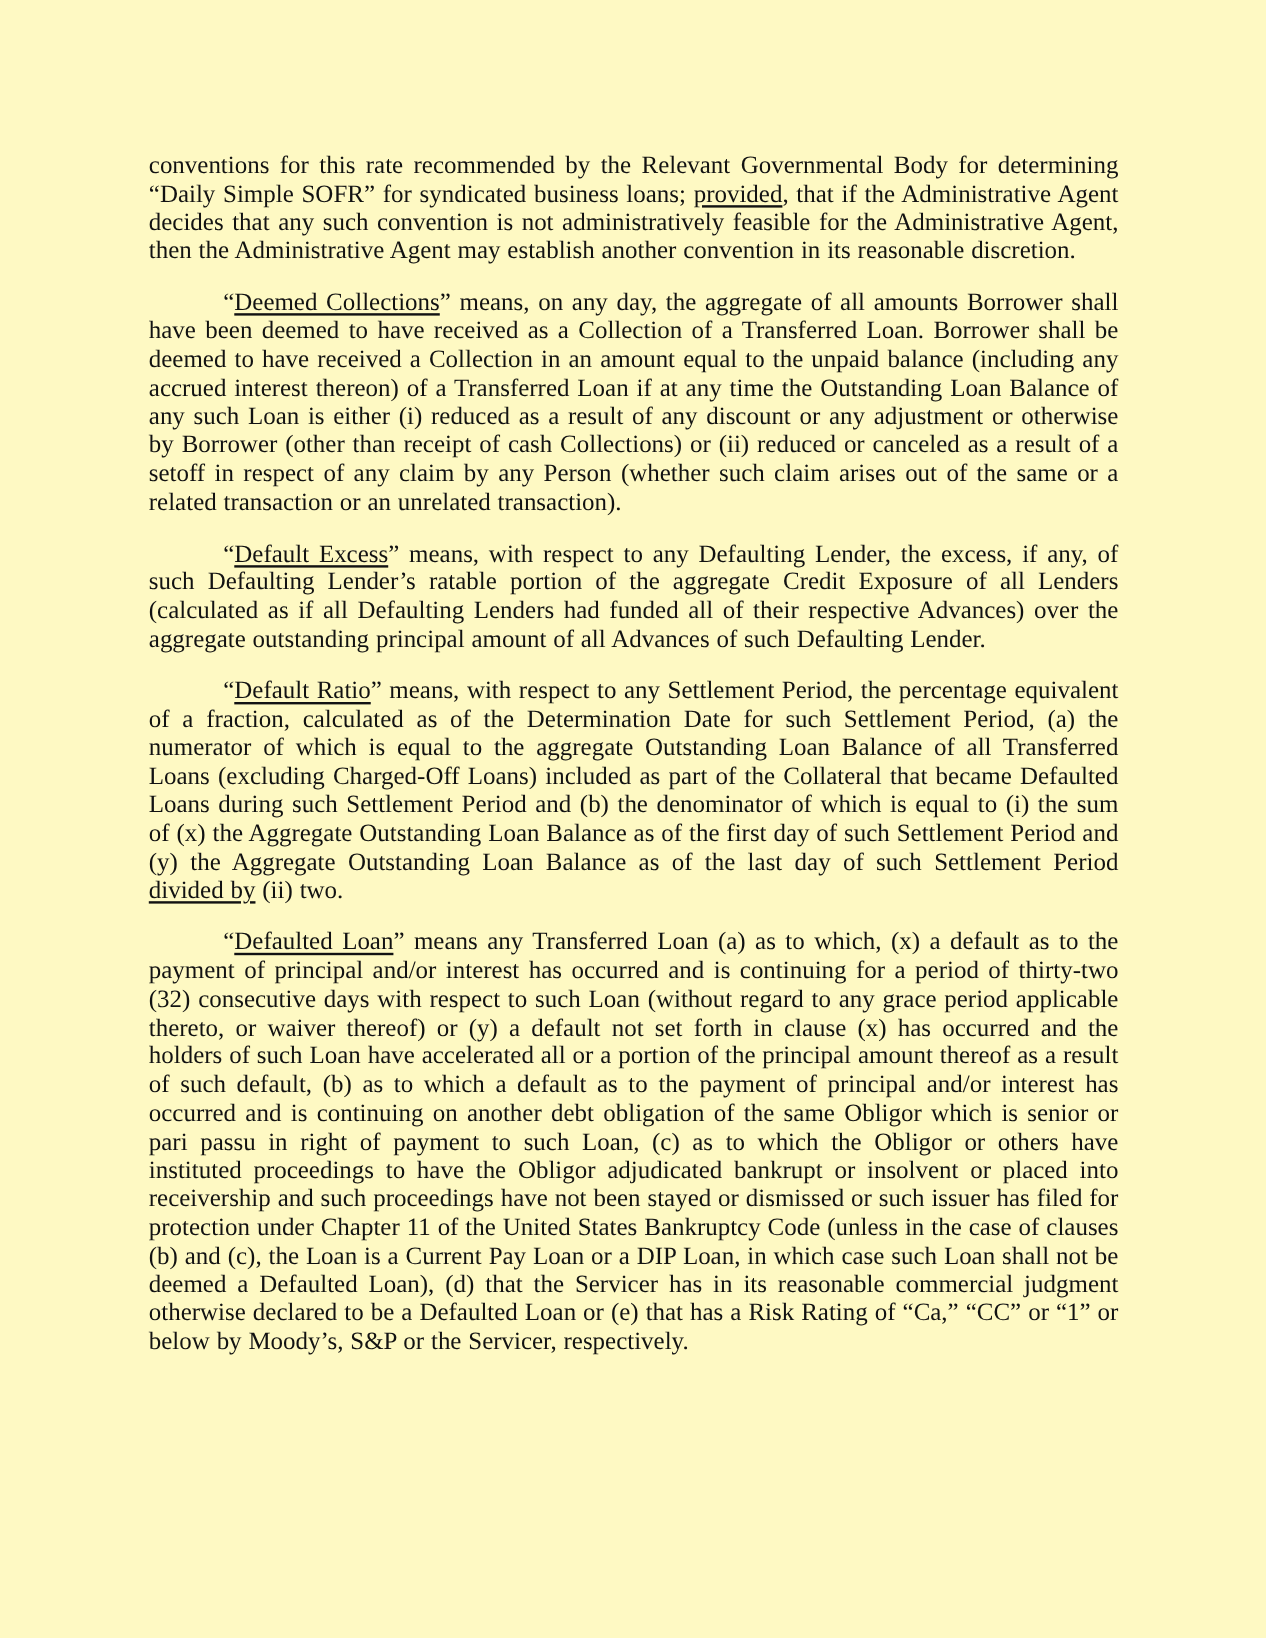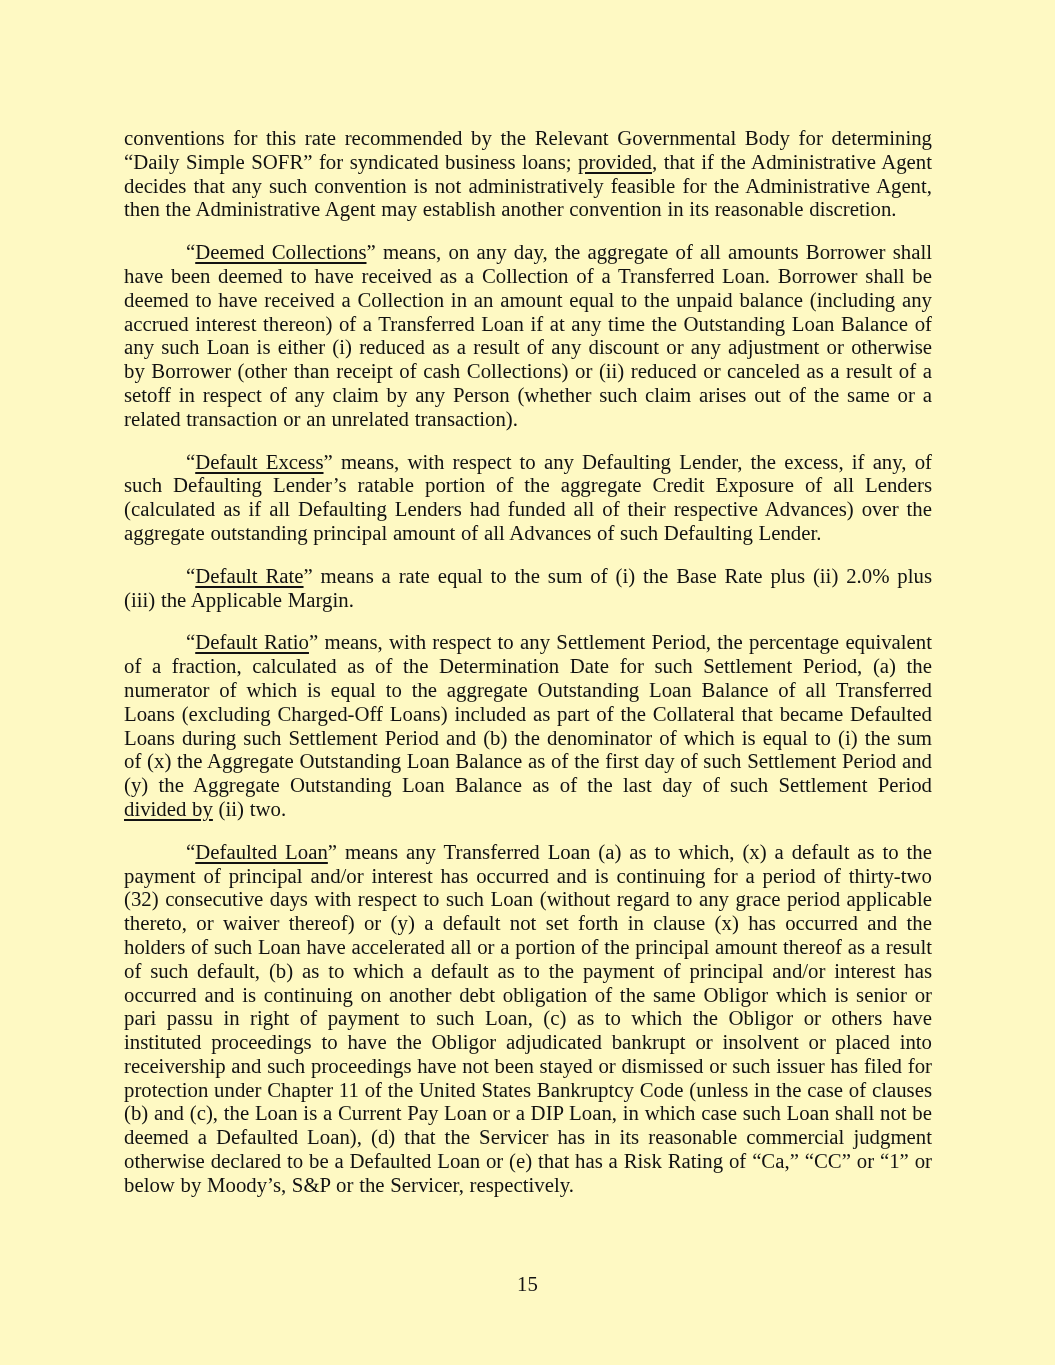--- a/index.html
+++ b/index.html
@@ -47,20 +47,16 @@
   }
 </style>
 </head>
 <body>
 
 <div class="page">
   <div class="content" id="paragraphs">
       <p class="para"><span class="">conventions for this rate recommended by the Relevant Governmental Body for determining “Daily Simple SOFR” for syndicated business loans; </span><span class="u">provided</span><span class="">, that if the Administrative Agent decides that any such convention is not administratively feasible for the Administrative Agent, then the Administrative Agent may establish another convention in its reasonable discretion.</span></p>
       <p class="para indent"><span class="">“</span><span class="u">Deemed Collections</span><span class="">” means, on any day, the aggregate of all amounts Borrower shall have been deemed to have received as a Collection of a Transferred Loan.  Borrower shall be deemed to have received a Collection in an amount equal to the unpaid balance (including any accrued interest thereon) of a Transferred Loan if at any time the Outstanding Loan Balance of any such Loan is either (i) reduced as a result of any discount or any adjustment or otherwise by Borrower (other than receipt of cash Collections) or (ii) reduced or canceled as a result of a setoff in respect of any claim by any Person (whether such claim arises out of the same or a related transaction or an unrelated transaction).</span></p>
       <p class="para indent"><span class="">“</span><span class="u">Default Excess</span><span class="">” means, with respect to any Defaulting Lender, the excess, if any, of such Defaulting Lender’s ratable portion of the aggregate Credit Exposure of all Lenders (calculated as if all Defaulting Lenders had funded all of their respective Advances) over the aggregate outstanding principal amount of all Advances of such Defaulting Lender.</span></p>
-      <p class="para indent"><span class="">“</span><span class="u">Default Rate</span><span class="">” means a rate equal to the sum of (i) the Base Rate plus (ii) 2.0% plus (iii) the Applicable Margin.</span></p>
       <p class="para indent"><span class="">“</span><span class="u">Default Ratio</span><span class="">” means, with respect to any Settlement Period, the percentage equivalent of a fraction, calculated as of the Determination Date for such Settlement Period, (a) the numerator of which is equal to the aggregate Outstanding Loan Balance of all Transferred Loans (excluding Charged-Off Loans) included as part of the Collateral that became Defaulted Loans during such Settlement Period and (b) the denominator of which is equal to (i) the sum of (x) the Aggregate Outstanding Loan Balance as of the first day of such Settlement Period and (y) the Aggregate Outstanding Loan Balance as of the last day of such Settlement Period </span><span class="u">divided by</span><span class=""> (ii) two.</span></p>
       <p class="para indent"><span class="">“</span><span class="u">Defaulted Loan</span><span class="">” means any Transferred Loan (a) as to which, (x) a default as to the payment of principal and/or interest has occurred and is continuing for a period of thirty-two (32) consecutive days with respect to such Loan (without regard to any grace period applicable thereto, or waiver thereof) or (y) a default not set forth in clause (x) has occurred and the holders of such Loan have accelerated all or a portion of the principal amount thereof as a result of such default, (b) as to which a default as to the payment of principal and/or interest has occurred and is continuing on another debt obligation of the same Obligor which is senior or pari passu in right of payment to such Loan, (c) as to which the Obligor or others have instituted proceedings to have the Obligor adjudicated bankrupt or insolvent or placed into receivership and such proceedings have not been stayed or dismissed or such issuer has filed for protection under Chapter 11 of the United States Bankruptcy Code (unless in the case of clauses (b) and (c), the Loan is a Current Pay Loan or a DIP Loan, in which case such Loan shall not be deemed a Defaulted Loan), (d) that the Servicer has in its reasonable commercial judgment otherwise declared to be a Defaulted Loan or (e) that has a Risk Rating of “Ca,” “CC” or “1” or below by Moody’s, S&amp;P or the Servicer, respectively.</span></p>
     </div>
-  <div class="footer">
-    <span>15</span>
-  </div>
 </div>
 
 </body></html>

